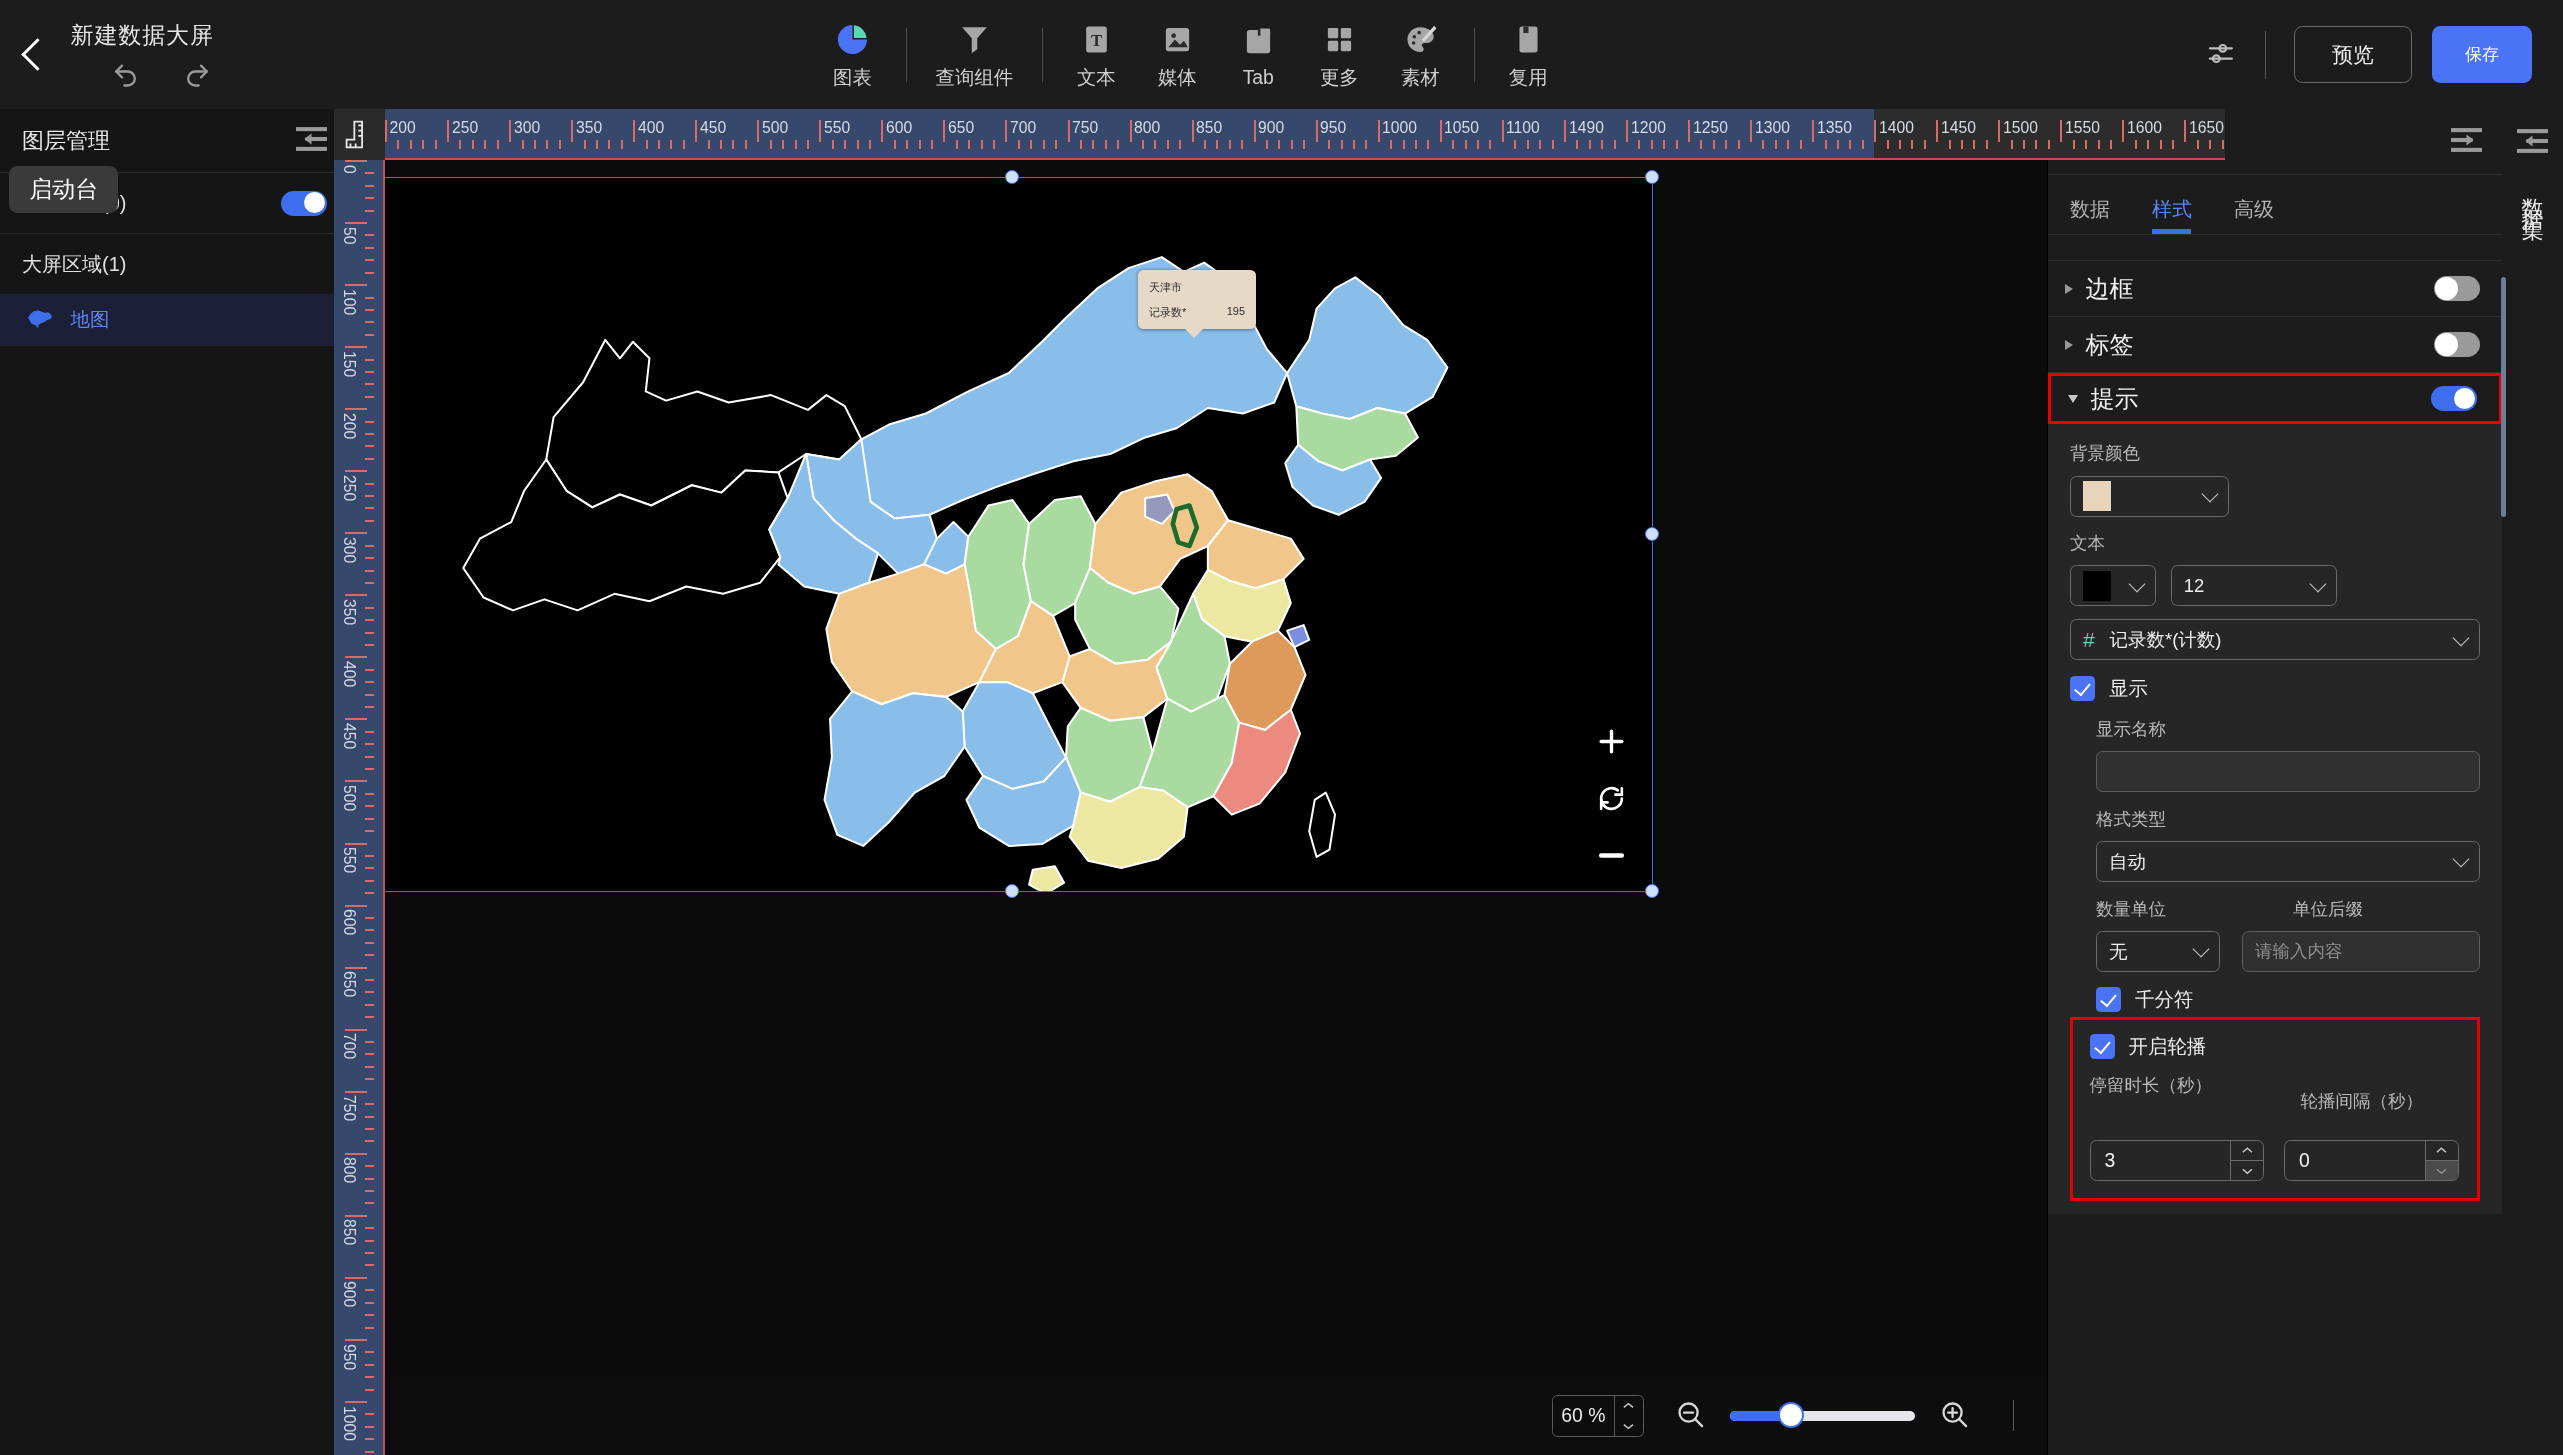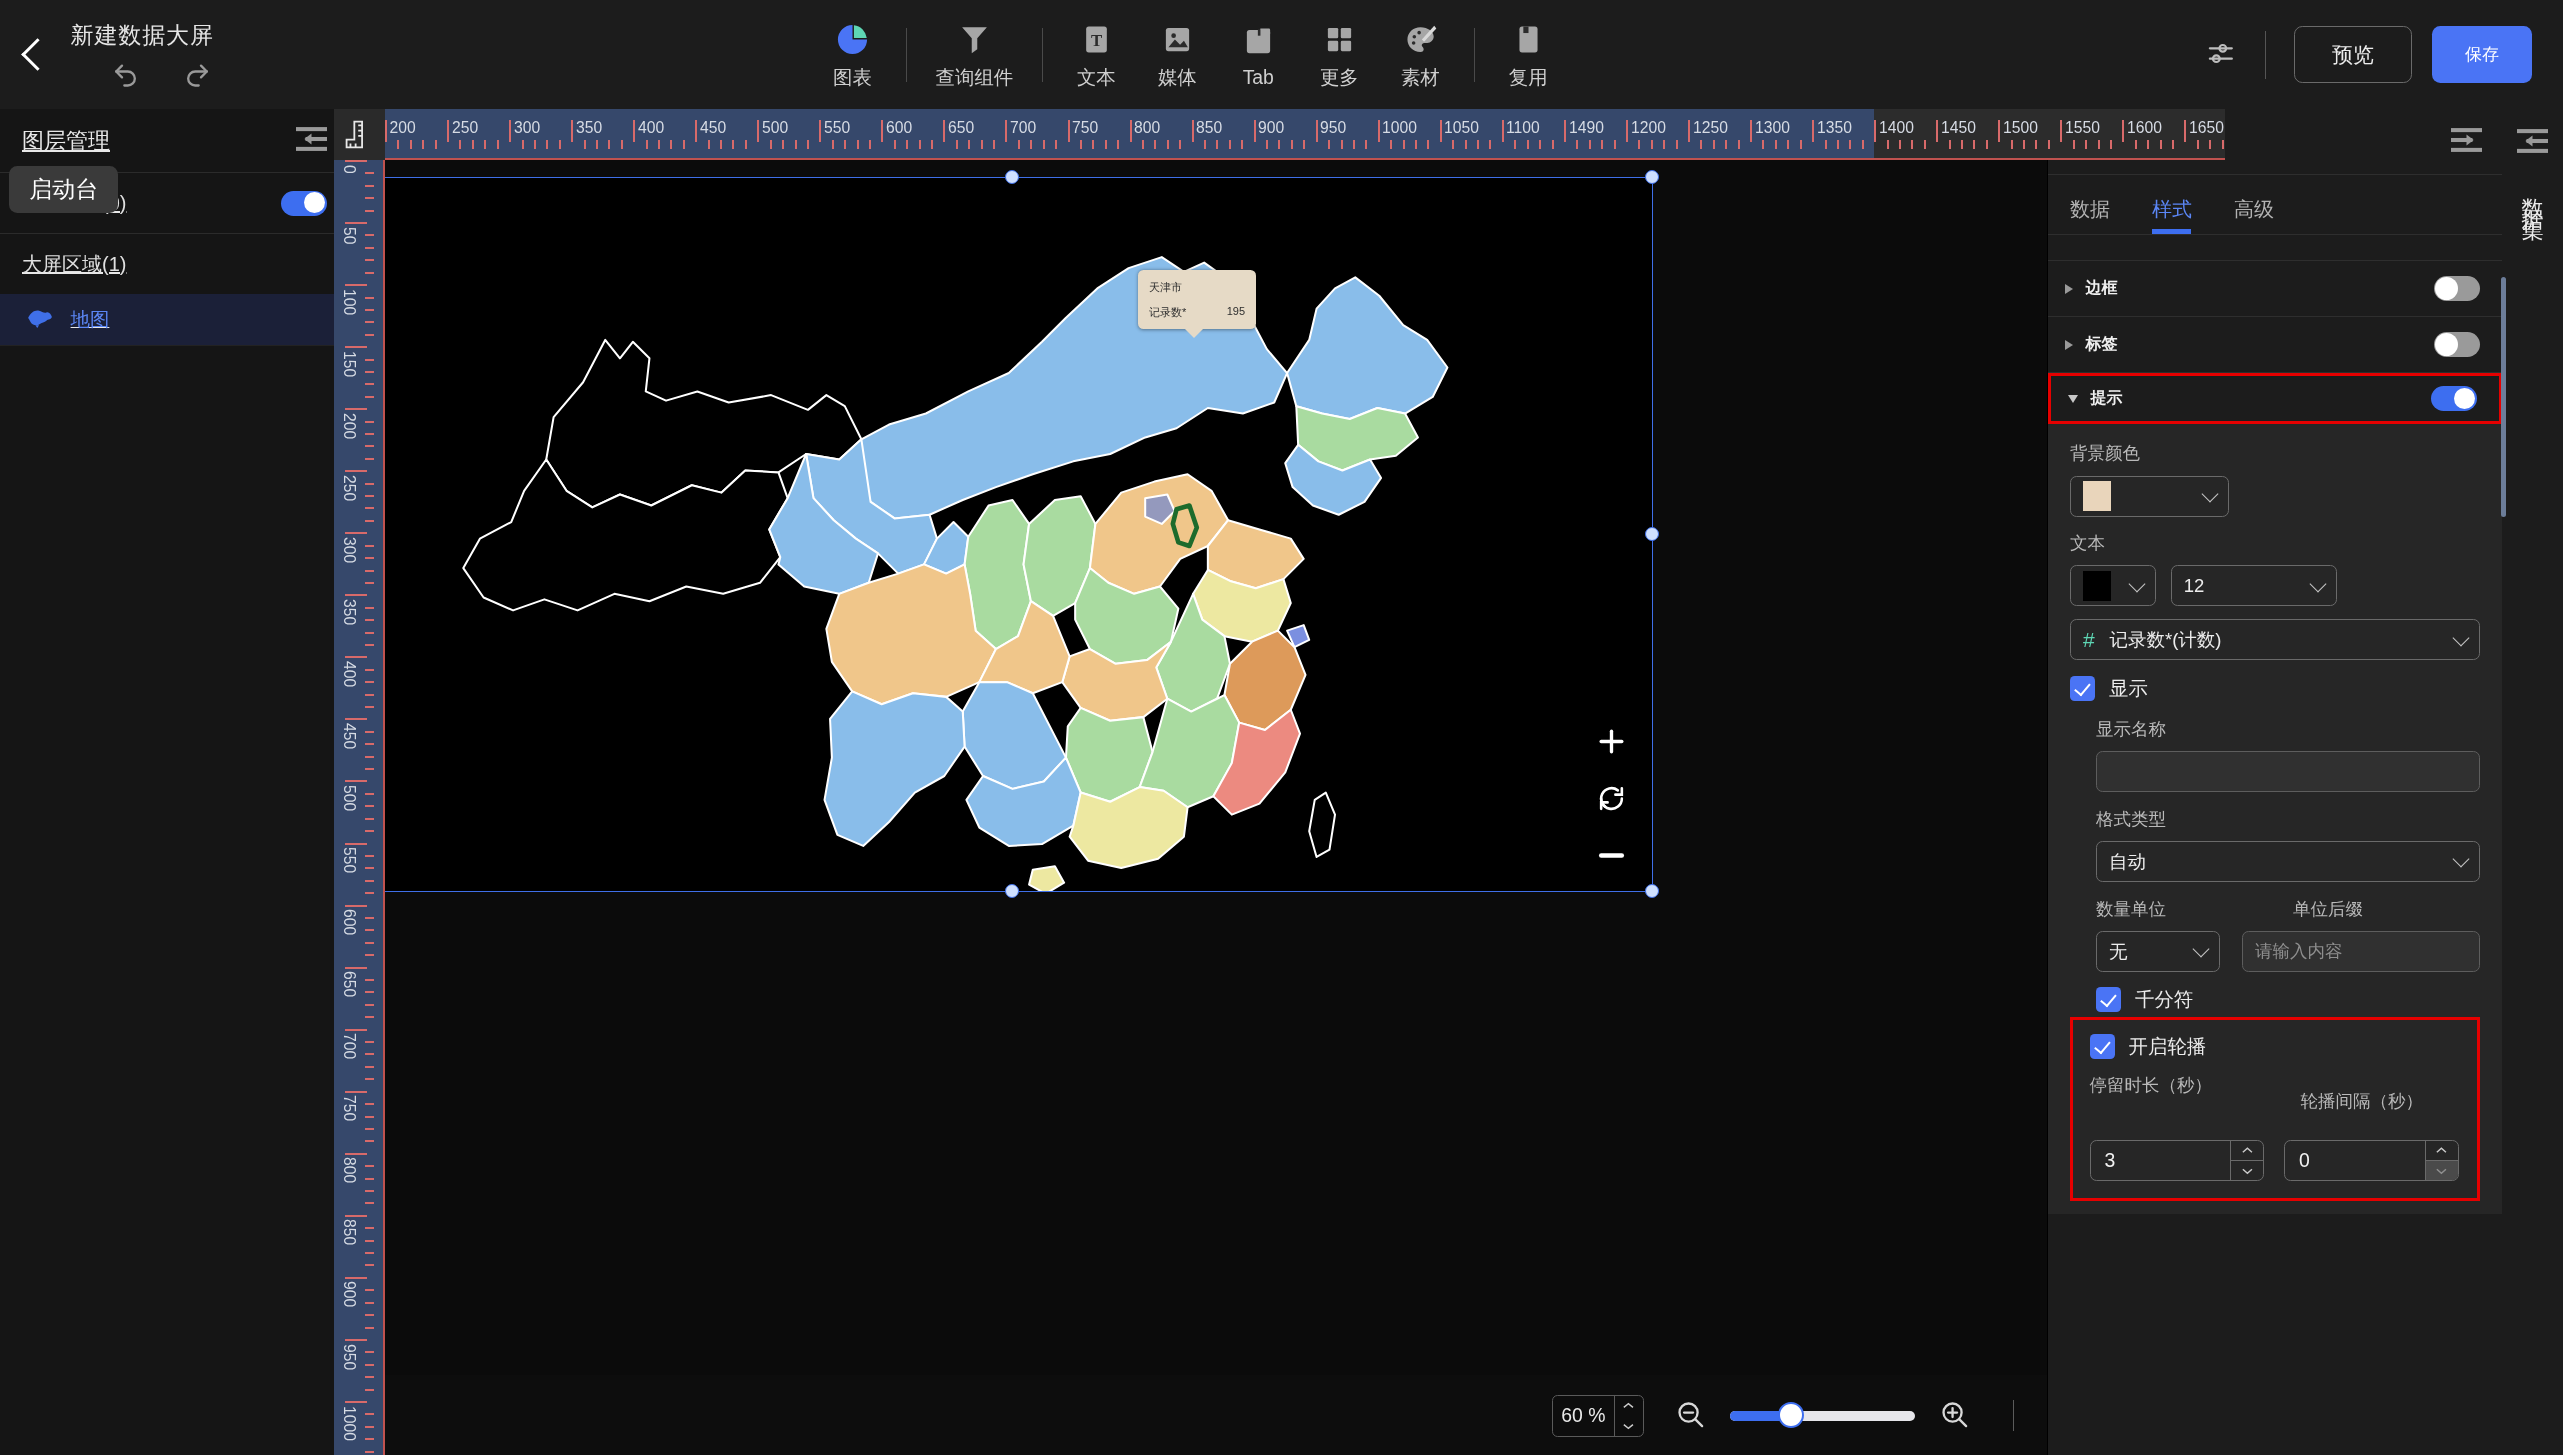--- a/index.html
+++ b/index.html
@@ -60,21 +60,21 @@
   .btn-save{
     width:100px;height:57px;border:none;border-radius:8.3px;
     background:#4a74f5;color:#fff;font-size:17px;display:flex;align-items:center;
     justify-content:center;cursor:pointer;
     font-family:"Liberation Sans",sans-serif;
   }
 
   
   .leftpanel{
     position:absolute; left:0; top:109px; width:354px; height:1347px;
-    background:#151515; border-right:0.9px solid #000;text-decoration:underline;
+    background:#151515; border-right:0.9px solid #000;
   }
   .lp-head{
     height:63px; display:flex; align-items:center; padding:0 26px 0 22px;
     justify-content:space-between;
   }
   .lp-title{ font-size:22px; color:#e8e8e8; }
   .lp-section{
     height:61px; border-top:0.9px solid #2b2b2b; display:flex; align-items:center;
     padding:0 26px 0 22px; justify-content:space-between;
   }
@@ -200,21 +200,21 @@
   .rp-tab.active{ color:#5b86f5; }
   .rp-tab.active:after{
     content:"";position:absolute;left:0;bottom:0;width:39px;height:4.6px;background:#3d6ef0;
   }
   .rp-gap{height:26px;border-bottom:0.9px solid #2e2e2e;}
   .acc-row{
     height:56px; display:flex; align-items:center; justify-content:space-between;
     padding:0 22px 0 16.6px; border-bottom:0.9px solid #2e2e2e; cursor:pointer;
   }
   .acc-left{display:flex;align-items:center;gap:13px;}
-  .acc-label{font-size:16px;color:#f0f0f0;font-weight:bold;}
+  .acc-label{font-size:24px;color:#f0f0f0;}
   .caret-r{width:0;height:0;border-left:8.3px solid #9a9a9a;border-top:5.5px solid transparent;border-bottom:5.5px solid transparent;}
   .caret-d{width:0;height:0;border-top:8.3px solid #c8c8c8;border-left:5.5px solid transparent;border-right:5.5px solid transparent;}
   .toggle-off{
     width:46px;height:25px;border-radius:13px;background:#9a9a9a;position:relative;cursor:pointer;
   }
   .toggle-off:after{
     content:"";position:absolute;left:0.9px;top:0.9px;width:23px;height:23px;border-radius:50%;background:#fff;
   }
   .acc-row.hl{ border:3.7px solid #e60000; height:51px; }
 

